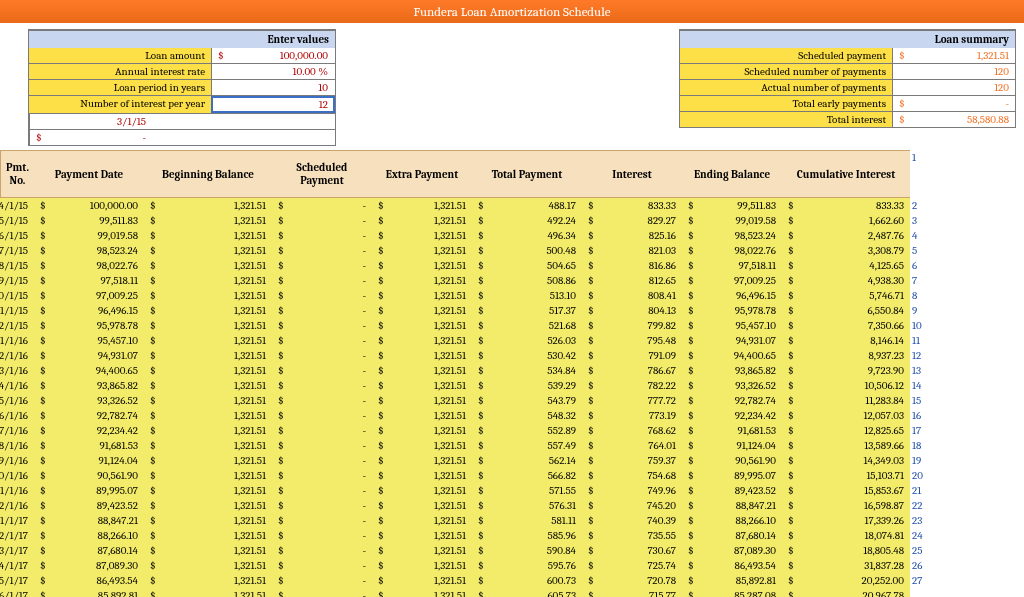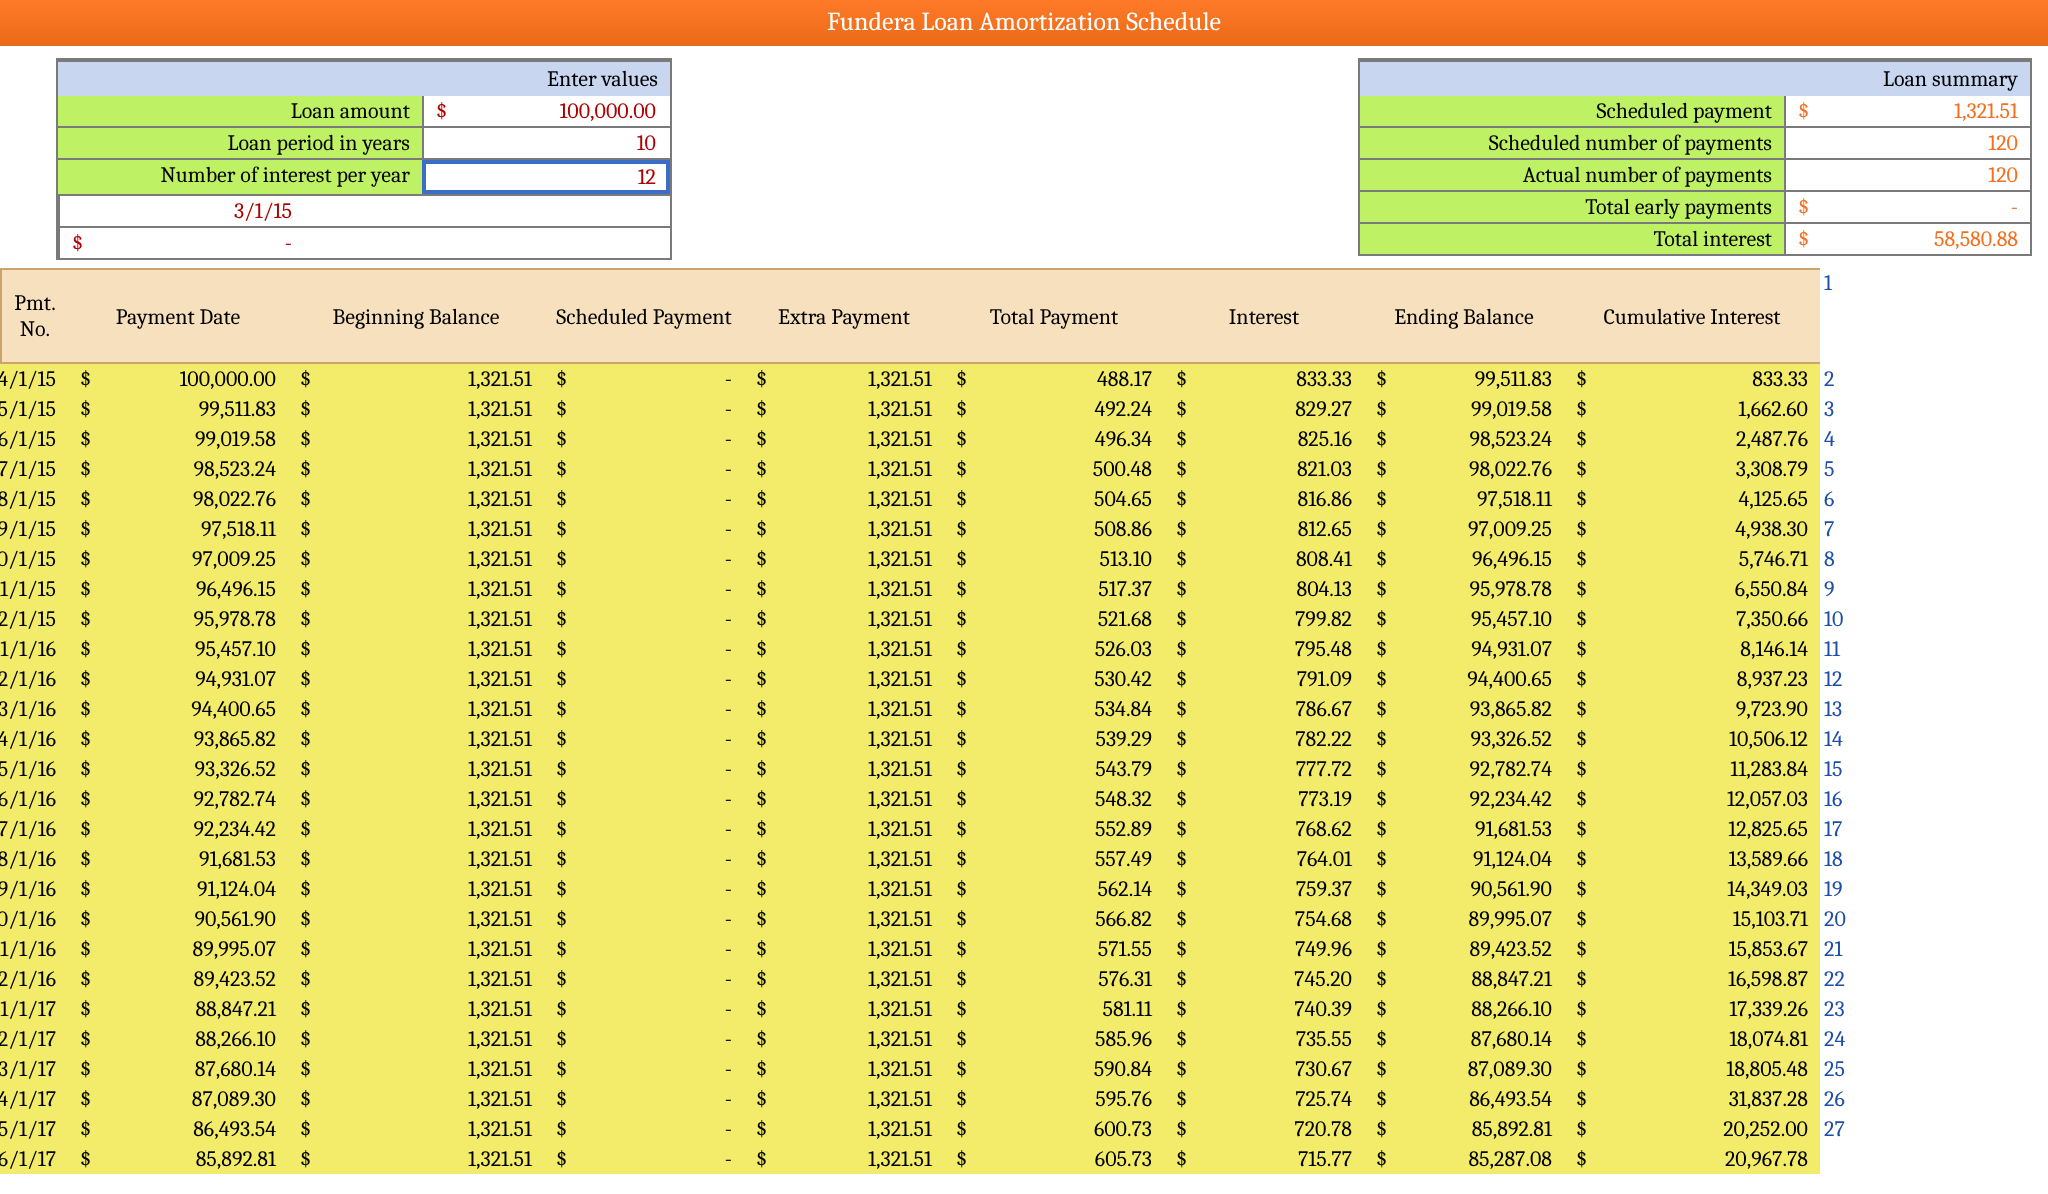--- a/index.html
+++ b/index.html
@@ -1,32 +1,32 @@
 <!DOCTYPE html>
 <html><head>
 <meta charset="utf-8">
 <style>
   html,body{margin:0;padding:0;font-family:"Cambria","Georgia",serif;font-size:11px;color:#000;background:#fff}
   .page{width:1024px;margin:0 auto}
   .title-bar{background:#f37021;background:linear-gradient(#ff7a28,#e96a18);color:#fff;font-weight:normal;text-align:center;padding:4px 0;font-size:13px}
   .top{display:flex;justify-content:space-between;padding:6px 8px 4px 28px}
   .panel{border-top:1px solid #7a7a7a}
-  .panel .hr{background:#c9d6ef;border:1px solid #7a7a7a;border-bottom:none;font-weight:normal;text-align:right;padding:2px 6px}
+  .panel .hr{background:#c9d6ef;border:1px solid #7a7a7a;border-bottom:none;font-weight:bold;text-align:right;padding:2px 6px}
   .panel .row{display:flex;border-bottom:1px solid #7a7a7a;border-left:1px solid #7a7a7a;border-right:1px solid #7a7a7a}
   .panel .row:first-of-type{border-top:none}
-  .panel .lab{flex:0 0 170px;text-align:right;padding:1px 6px;background:#bef264}
+  .panel .lab{flex:0 0 170px;text-align:right;padding:1px 6px;background:#fde047}
   .panel .val{flex:0 0 110px;text-align:right;padding:1px 6px;display:flex;justify-content:space-between;border-left:1px solid #7a7a7a}
   .panel.inputs .val{color:#b00000}
   .panel.inputs .val.sel{border:2px solid #3b6ec7;padding:0 5px}
   .panel.summary .val{color:#f37021;font-weight:normal}
   .panel.summary .val.nosym{justify-content:flex-end}
   .panel.summary .lab{flex:0 0 200px}
 
   .grid{display:grid;grid-template-columns:34px 110px 128px 100px 100px 110px 100px 100px 128px 114px;font-size:11px}
-  .gh{background:#f7e0bd;border-top:1px solid #c9a46c;border-bottom:1px solid #c9a46c;font-weight:normal;display:flex;align-items:center;justify-content:center;text-align:center;padding:8px 4px;min-height:30px}
+  .gh{background:#f7e0bd;border-top:1px solid #c9a46c;border-bottom:1px solid #c9a46c;font-weight:bold;display:flex;align-items:center;justify-content:center;text-align:center;padding:8px 4px;min-height:30px}
   .gh:first-child{border-left:1px solid #c9a46c}
   .gh:last-child{border-right:1px solid #c9a46c}
   .gc{background:#f3ec6a;padding:1px 6px;display:flex;justify-content:space-between;height:13px;line-height:13px;white-space:nowrap}
   .gc.pmt{background:#fff;color:#1f4ea8;justify-content:flex-start;padding-left:2px}
   .gc.date{justify-content:flex-end}
 </style>
 </head>
 <body>
 
 <div class="page">
@@ -34,20 +34,27 @@
 
   <div class="top">
     <div class="panel inputs">
       <div class="hr">Enter values</div>
       <div id="inputs-rows">
           <div class="row">
             <div class="lab">Loan amount</div>
             <div class="val">
               <span>$</span>
               <span>100,000.00</span>
+            </div>
+          </div>
+          <div class="row">
+            <div class="lab">Annual interest rate</div>
+            <div class="val">
+              <span></span>
+              <span>10.00  %</span>
             </div>
           </div>
           <div class="row">
             <div class="lab">Loan period in years</div>
             <div class="val">
               <span></span>
               <span>10</span>
             </div>
           </div>
           <div class="row">

